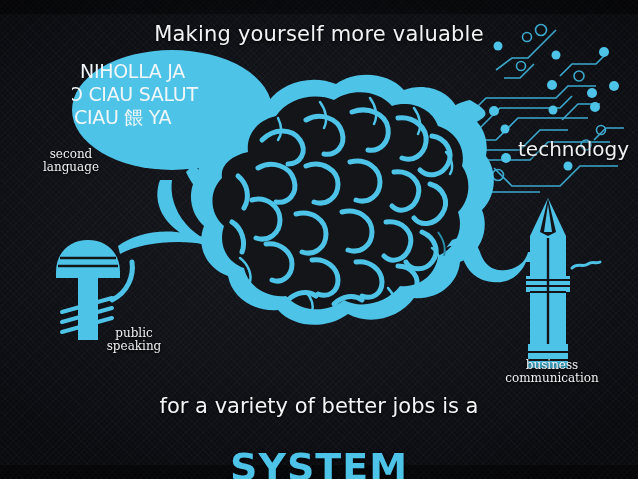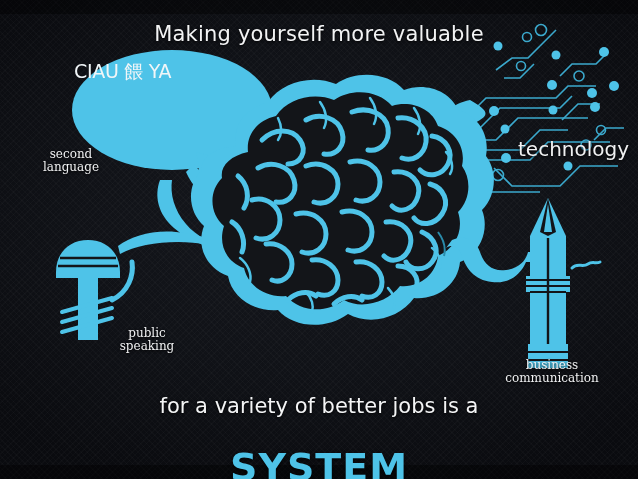--- a/index.html
+++ b/index.html
@@ -76,21 +76,21 @@
   }
   .label-tech {
     position: absolute;
     color: #f0f1f2;
     font-family: "DejaVu Sans", sans-serif;
     font-size: 20px;
     text-shadow: 0 1px 3px rgba(0,0,0,0.95);
   }
 
   .label-second   { left: 12px;  top: 148px; width: 118px; }
-  .label-public   { left: 92px;  top: 327px; width: 110px; }
+  .label-public   { left: 79px;  top: 327px; width: 110px; }
   .label-business { left: 468px; top: 359px; width: 168px; }
   .label-tech     { left: 518px; top: 137px; }
 
   .bubble-text {
     position: absolute;
     left: 72px;
     top: 60px;
     width: 144px;
     height: 94px;
     overflow: hidden;
@@ -297,20 +297,22 @@
         <line x1="528" y1="360" x2="568" y2="360"></line>
       </g>
 
       <path d="M572 268 C578 262 582 268 588 264 C592 261 596 264 600 262" stroke="#4ec3e8" stroke-width="3" fill="none" stroke-linecap="round"></path>
     </g>
   </svg>
 
   <div class="title">Making yourself more valuable</div>
 
   <div class="bubble-text">
+    <div class="bt1">NIHOLLA JA</div>
+    <div class="bt2">O CIAU SALUT</div>
     <div class="bt3">CIAU 餵  YA</div>
   </div>
 
   <div class="label label-second">second
 language</div>
   <div class="label label-public">public
 speaking</div>
   <div class="label label-business">business
 communication</div>
   <div class="label-tech">technology</div>

